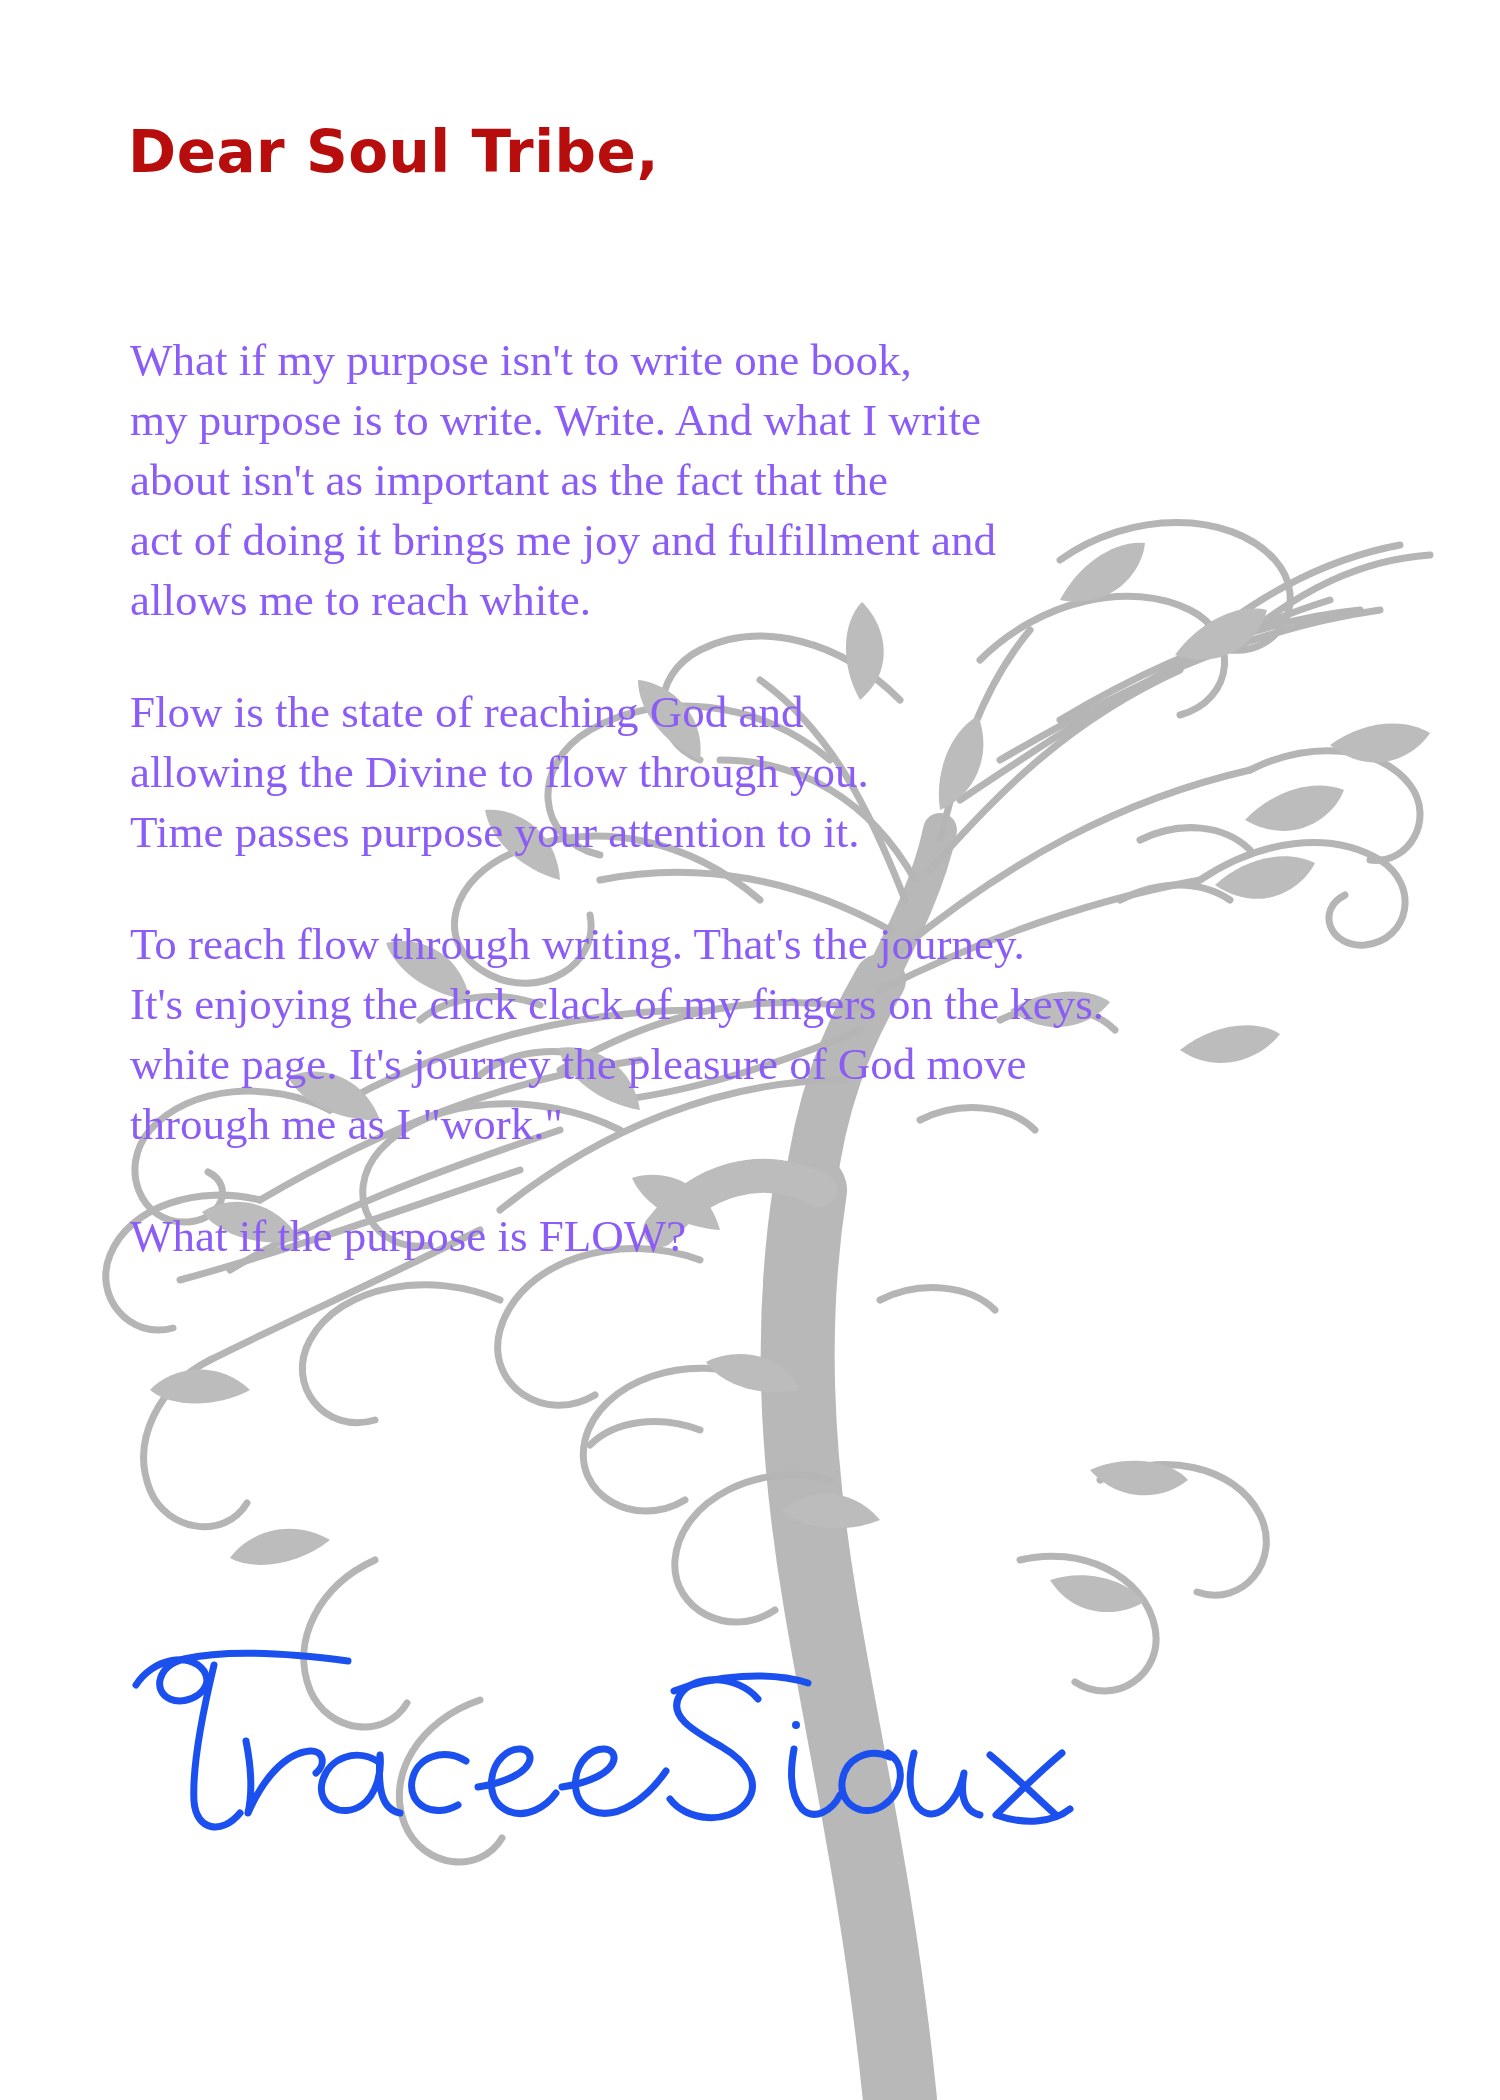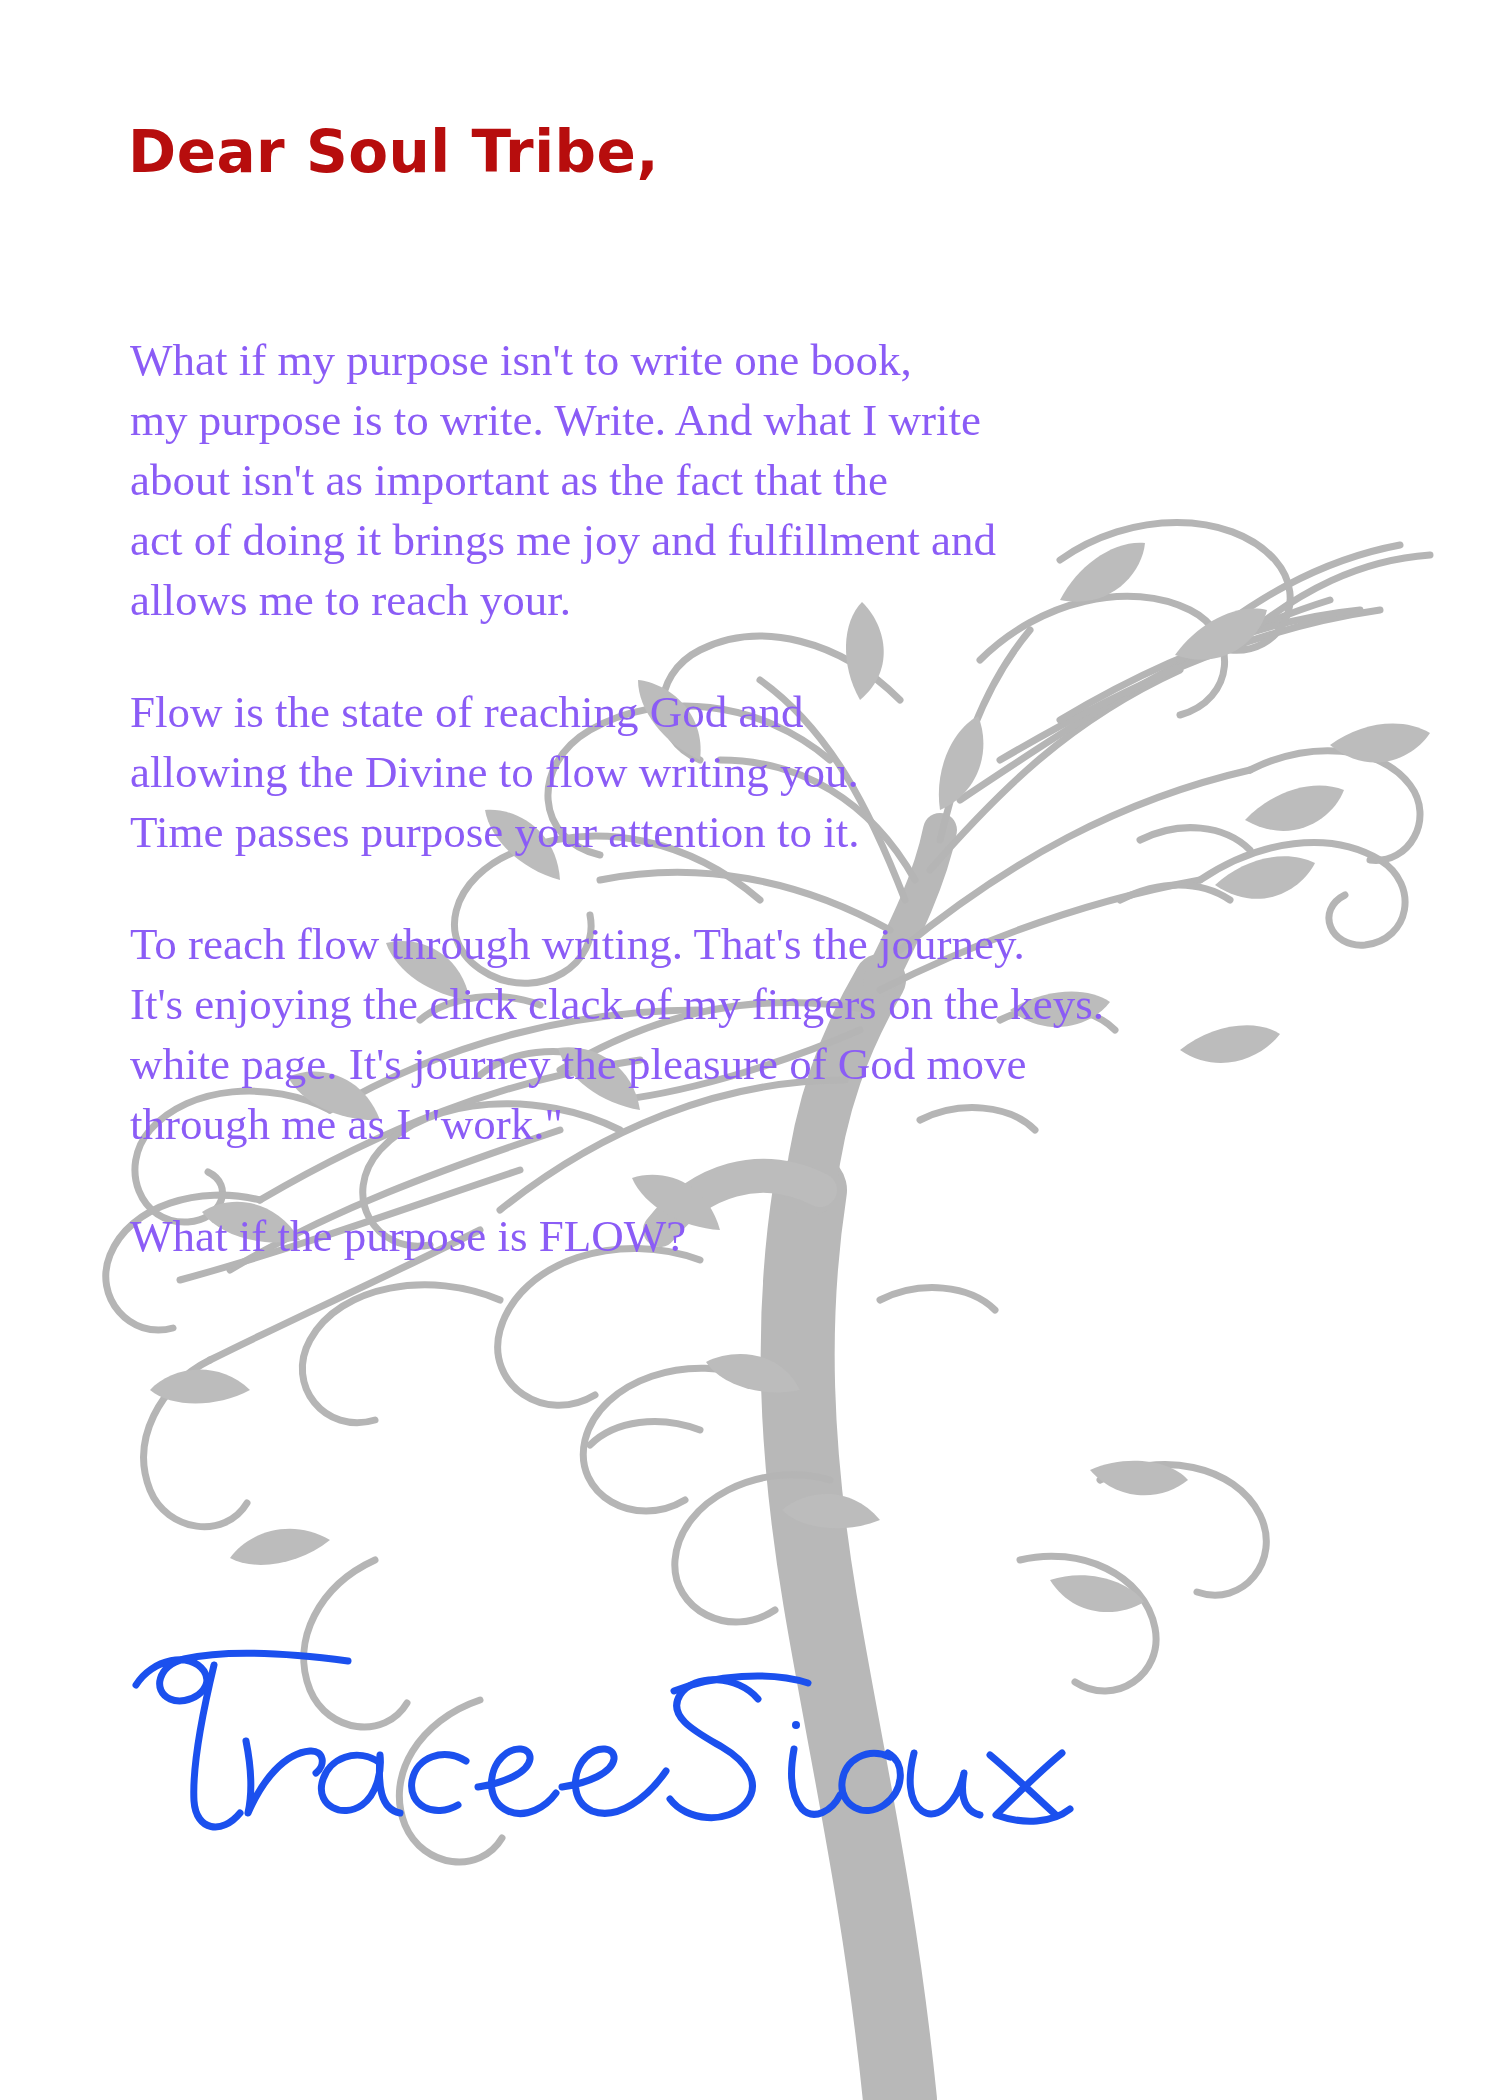--- a/index.html
+++ b/index.html
@@ -180,26 +180,26 @@
 
   <div class="salutation">Dear Soul Tribe,</div>
 
   <div class="body-block">
 
     <p class="para">
       <span class="line">What if my purpose isn't to write one book,</span>
       <span class="line">my purpose is to write. Write. And what I write</span>
       <span class="line">about isn't as important as the fact that the</span>
       <span class="line">act of doing it brings me joy and fulfillment and</span>
-      <span class="line">allows me to reach your.</span>
+      <span class="line">allows me to reach white.</span>
     </p>
 
     <p class="para">
       <span class="line">Flow is the state of reaching God and</span>
-      <span class="line">allowing the Divine to flow writing you.</span>
+      <span class="line">allowing the Divine to flow through you.</span>
       <span class="line">Time passes purpose your attention to it.</span>
     </p>
 
     <p class="para">
       <span class="line">To reach flow through writing. That's the journey.</span>
       <span class="line">It's enjoying the click clack of my fingers on the keys.</span>
       <span class="line">white page. It's journey the pleasure of God move</span>
       <span class="line">through me as I "work."</span>
     </p>
 

